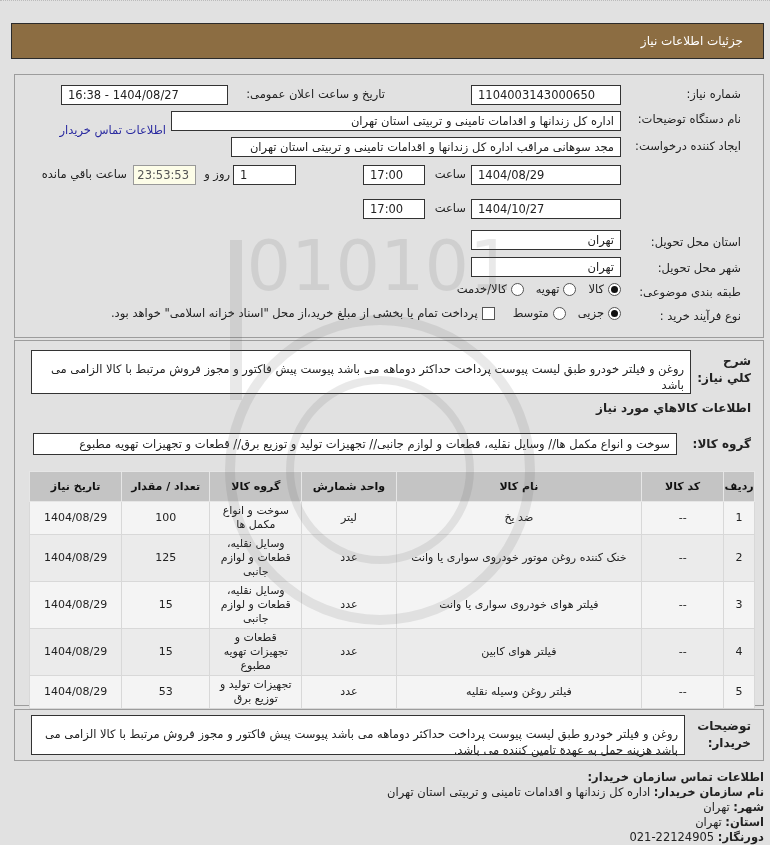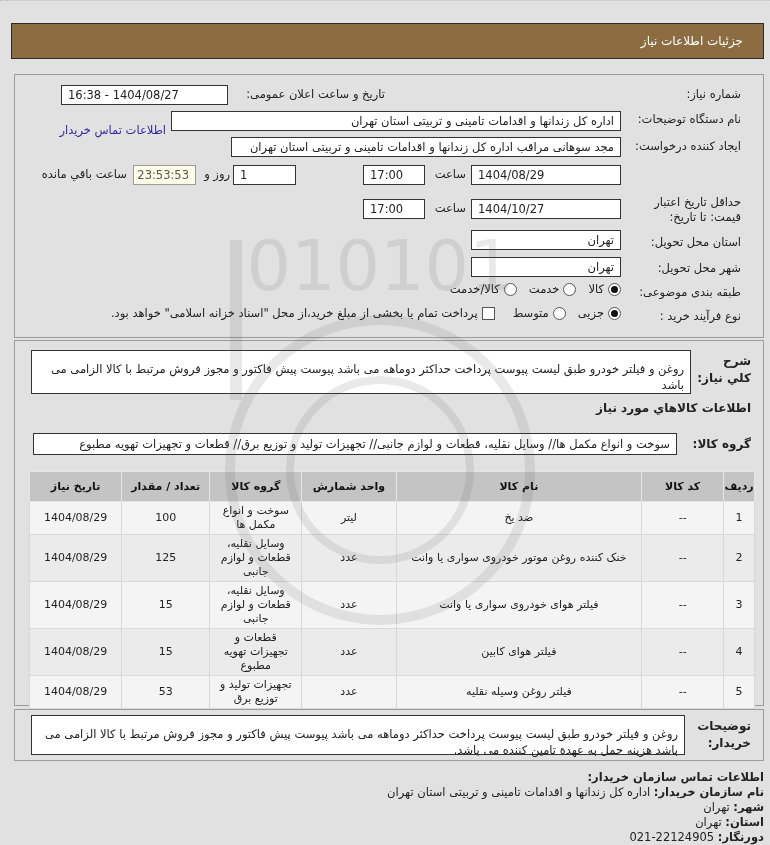--- a/index.html
+++ b/index.html
@@ -73,58 +73,58 @@
 <body>
 
 <div class="topline"></div>
 
 <div class="header-bar">
   <span>جزئیات اطلاعات نیاز</span>
 </div>
 
 <div class="panel panel1">
   <span class="abs lbl" style="right:22px;top:12px;">شماره نیاز:</span>
+  <div class="box center" style="right:142px;top:10px;width:150px;">1104003143000650</div>
   <span class="abs lbl" style="right:378px;top:12px;">تاریخ و ساعت اعلان عمومی:</span>
   <div class="box center" style="right:535px;top:10px;width:167px;">1404/08/27 - 16:38</div>
 
   <span class="abs lbl" style="right:22px;top:37px;">نام دستگاه توضیحات:</span>
   <div class="box" style="right:142px;top:36px;width:450px;">اداره کل زندانها و اقدامات تامینی و تربیتی استان تهران</div>
 
   <span class="abs lbl" style="right:22px;top:64px;">ایجاد کننده درخواست:</span>
   <div class="box" style="right:142px;top:62px;width:390px;">مجد سوهانی مراقب  اداره کل زندانها و اقدامات تامینی و تربیتی استان تهران</div>
   <span class="abs link" style="right:597px;top:48px;">اطلاعات تماس خریدار</span>
 
   <div class="box center" style="right:142px;top:90px;width:150px;">1404/08/29</div>
   <span class="abs lbl" style="right:297px;top:92px;">ساعت</span>
   <div class="box center" style="right:338px;top:90px;width:62px;">17:00</div>
   <div class="box center" style="right:467px;top:90px;width:63px;">1</div>
   <span class="abs lbl" style="right:533px;top:92px;">روز و</span>
   <div class="box remaining" style="right:567px;top:90px;width:63px;">23:53:53</div>
   <span class="abs lbl" style="right:636px;top:92px;">ساعت باقي مانده</span>
 
-  <span class="abs lbl" style="right:22px;top:120px;white-space:normal;width:112px;line-height:15px;">حداقل تاریخ اعتبار قیمت: تا تاریخ:</span>
   <div class="box center" style="right:142px;top:124px;width:150px;">1404/10/27</div>
   <span class="abs lbl" style="right:297px;top:126px;">ساعت</span>
   <div class="box center" style="right:338px;top:124px;width:62px;">17:00</div>
 
   <span class="abs lbl" style="right:22px;top:160px;">استان محل تحویل:</span>
   <div class="box" style="right:142px;top:155px;width:150px;">تهران</div>
 
   <span class="abs lbl" style="right:22px;top:186px;">شهر محل تحویل:</span>
   <div class="box" style="right:142px;top:182px;width:150px;">تهران</div>
 
   <span class="abs lbl" style="right:22px;top:210px;">طبقه بندی موضوعی:</span>
   <div class="abs" style="right:142px;top:207px;display:flex;">
     <label class="opt">
         <span class="radio on"></span>
         <span>کالا</span>
       </label>
     <label class="opt">
         <span class="radio"></span>
-        <span>خدمت</span>
+        <span>تهویه</span>
       </label>
     <label class="opt">
         <span class="radio"></span>
         <span>کالا/خدمت</span>
       </label>
   </div>
 
   <span class="abs lbl" style="right:22px;top:234px;">نوع فرآیند خرید :</span>
   <div class="abs" style="right:142px;top:231px;display:flex;align-items:center;">
     <label class="opt">

